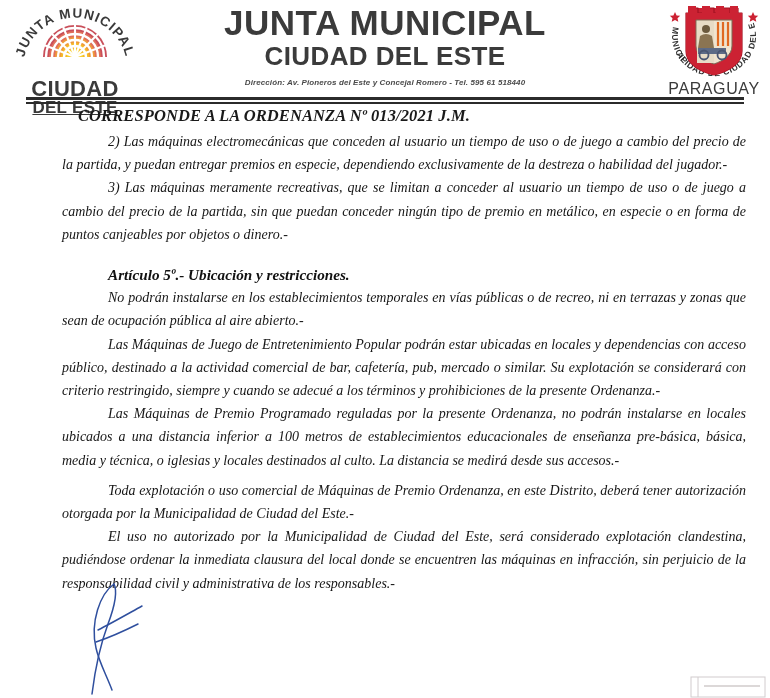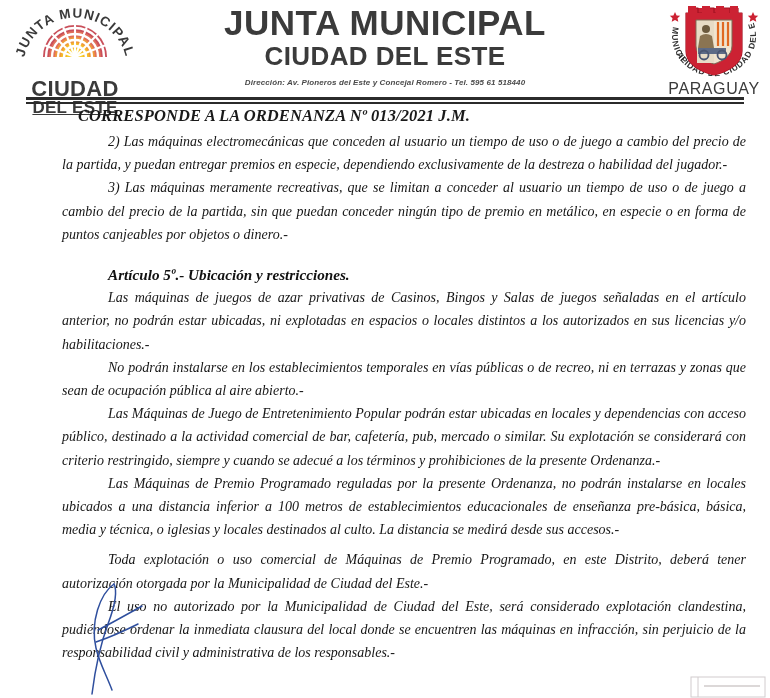--- a/index.html
+++ b/index.html
@@ -308,26 +308,25 @@
 
 <div class="doc-body">
   <div>
     <div class="ord-heading">CORRESPONDE A LA ORDENANZA Nº 013/2021 J.M.</div>
   </div>
   <div class="col" id="paragraph-column">
       <p class="para">2) Las máquinas electromecánicas que conceden al usuario un tiempo de uso o de juego a cambio del precio de la partida, y puedan entregar premios en especie, dependiendo exclusivamente de la destreza o habilidad del jugador.-</p>
       <p class="para">3) Las máquinas meramente recreativas, que se limitan a conceder al usuario un tiempo de uso o de juego a cambio del precio de la partida, sin que puedan conceder ningún tipo de premio en metálico, en especie o en forma de puntos canjeables por objetos o dinero.-</p>
       <div class="spacer-sm"></div>
       <p class="art">Artículo 5º.- Ubicación y restricciones.</p>
-      <p class="para">Las máquinas de juegos de azar privativas de Casinos, Bingos y Salas de juegos señaladas en el artículo anterior, no podrán estar ubicadas, ni explotadas en espacios o locales distintos a los autorizados en sus licencias y/o habilitaciones.-</p>
       <p class="para">No podrán instalarse en los establecimientos temporales en vías públicas o de recreo, ni en terrazas y zonas que sean de ocupación pública al aire abierto.-</p>
       <p class="para">Las Máquinas de Juego de Entretenimiento Popular podrán estar ubicadas en locales y dependencias con acceso público, destinado a la actividad comercial de bar, cafetería, pub, mercado o similar. Su explotación se considerará con criterio restringido, siempre y cuando se adecué a los términos y prohibiciones de la presente Ordenanza.-</p>
       <p class="para">Las Máquinas de Premio Programado reguladas por la presente Ordenanza, no podrán instalarse en locales ubicados a una distancia inferior a 100 metros de establecimientos educacionales de enseñanza pre-básica, básica, media y técnica, o iglesias y locales destinados al culto. La distancia se medirá desde sus accesos.-</p>
       <div class="spacer-sm"></div>
-      <p class="para">Toda explotación o uso comercial de Máquinas de Premio Programado, en este Distrito, deberá tener autorización otorgada por la Municipalidad de Ciudad del Este.-</p>
+      <p class="para">Toda explotación o uso comercial de Máquinas de Premio Ordenanza, en este Distrito, deberá tener autorización otorgada por la Municipalidad de Ciudad del Este.-</p>
       <p class="para">El uso no autorizado por la Municipalidad de Ciudad del Este, será considerado explotación clandestina, pudiéndose ordenar la inmediata clausura del local donde se encuentren las máquinas en infracción, sin perjuicio de la responsabilidad civil y administrativa de los responsables.-</p>
     </div>
 </div>
 
 <div class="signature">
   <svg width="70" height="120" viewBox="0 0 70 120">
     <g fill="none" stroke="#2f4f9e" stroke-width="1.5" stroke-linecap="round">
       <path d="M 30,6 C 16,16 6,44 12,70 C 15,84 22,96 28,112"></path>
       <path d="M 30,6 C 34,14 30,30 24,46 C 18,62 12,84 8,116"></path>
       <path d="M 14,52 C 26,46 40,38 58,28"></path>

